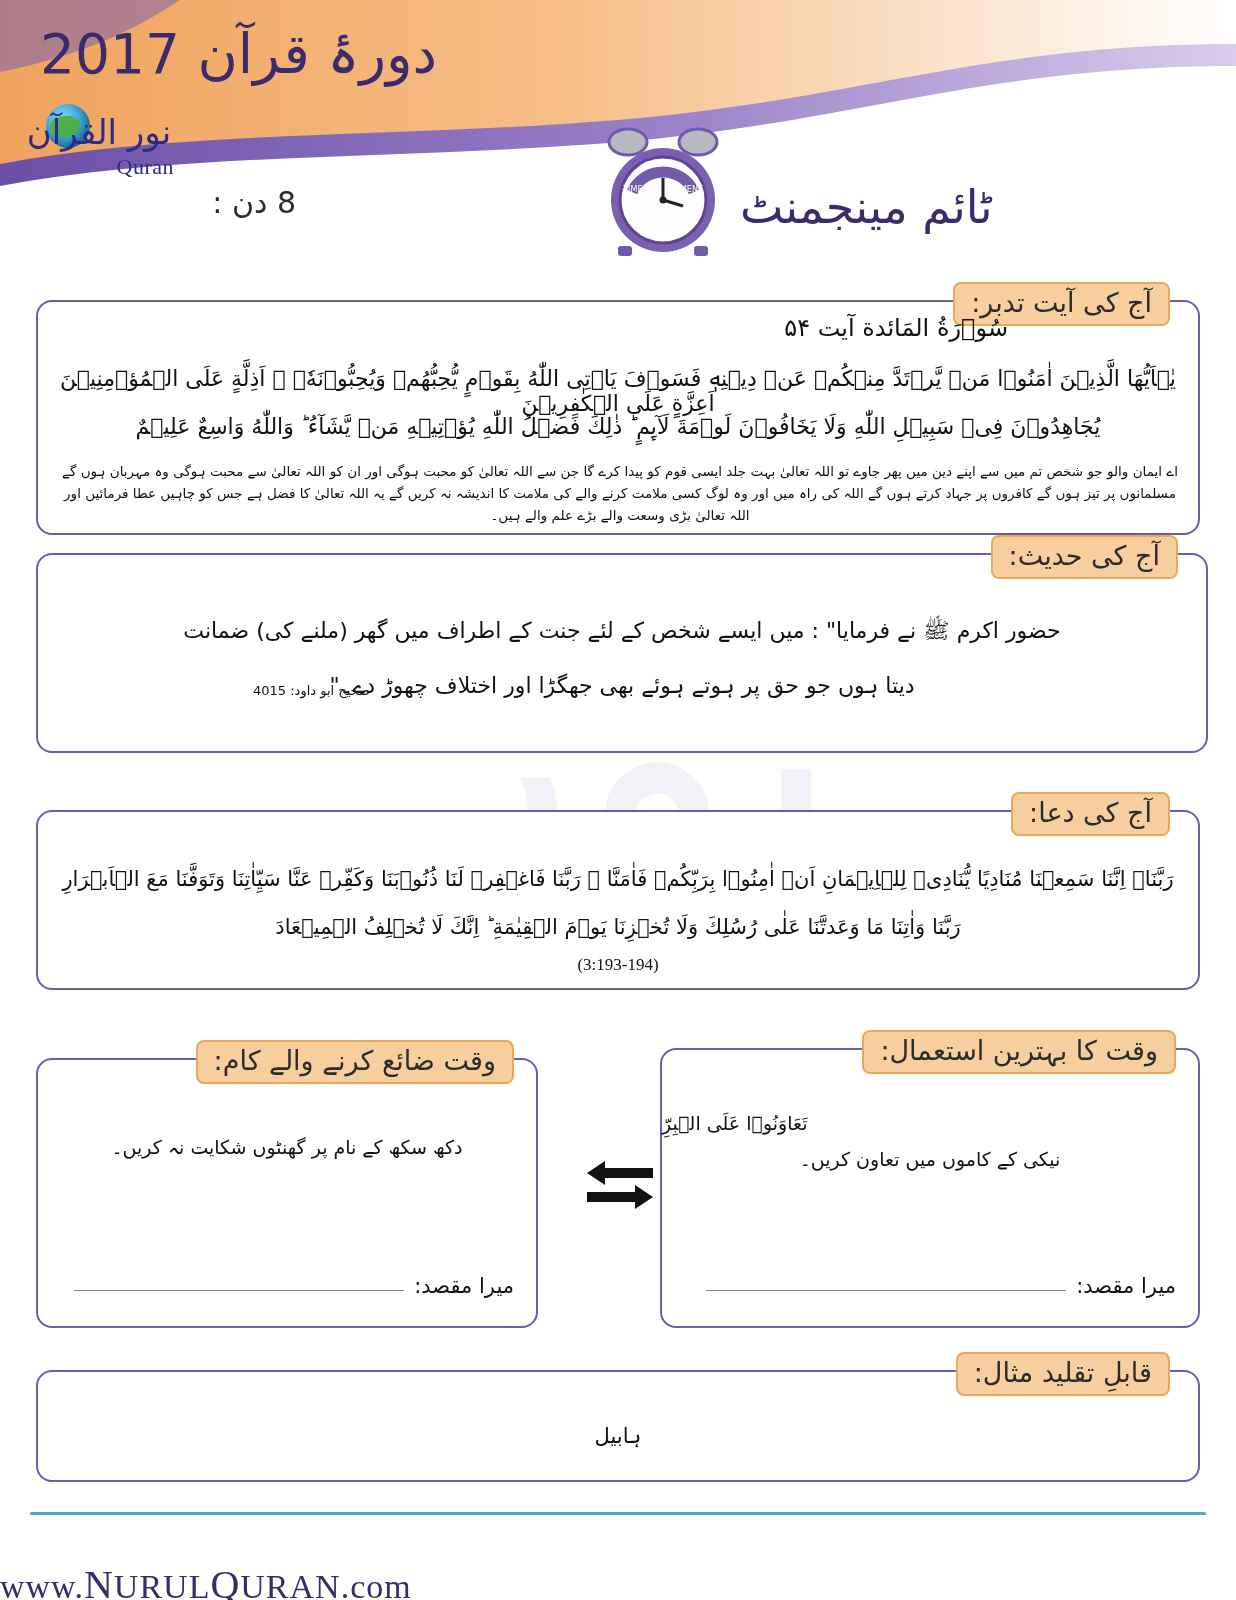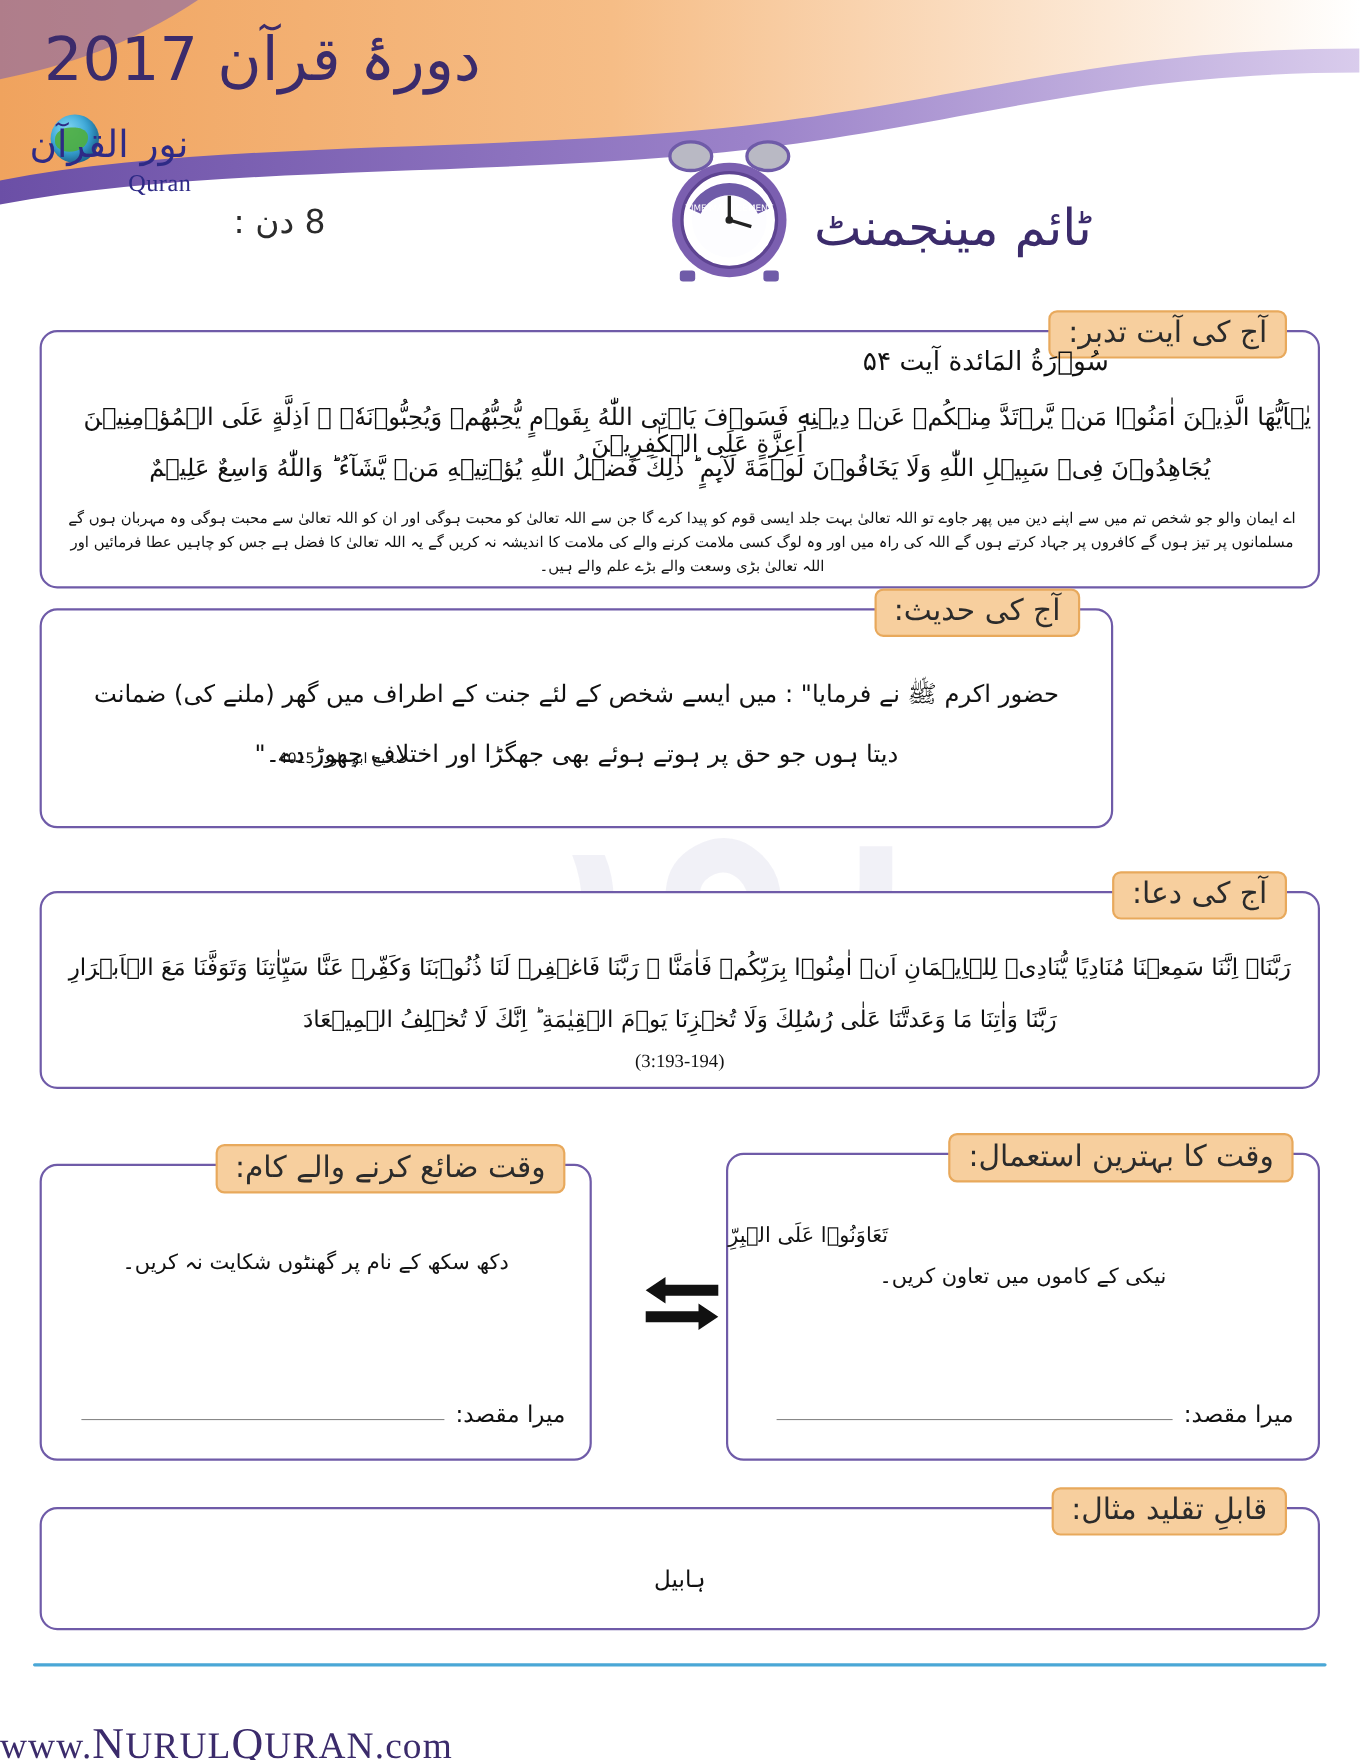--- a/index.html
+++ b/index.html
@@ -163,29 +163,29 @@
   }
 
   
   #card-ayat { top: 300px; left: 36px; width: 1164px; height: 235px; }
   #ayat-ref {
     position: absolute; top: 12px; right: 190px;
     font-size: 24px; direction: rtl;
     font-family: "DejaVu Sans", sans-serif; color: #111;
     white-space: nowrap;
   }
-  #ayat-ar1 { position: absolute; top: 64px; left: 0; width: 100%; font-size: 22px; margin-left: 16px; }
+  #ayat-ar1 { position: absolute; top: 64px; left: 0; width: 100%; font-size: 22px; }
   #ayat-ar2 { position: absolute; top: 112px; left: 0; width: 100%; font-size: 22px; }
   #ayat-ur {
     position: absolute; top: 158px; left: 18px; width: 1128px;
     font-size: 13.5px; line-height: 22px; text-align: center;
   }
 
   
-  #card-hadith { top: 553px; left: 36px; width: 976px; height: 200px; }
+  #card-hadith { top: 553px; left: 36px; width: 1172px; height: 200px; }
   #hadith-l1 {
     position: absolute; top: 62px; left: 0; width: 100%;
     font-size: 22px; text-align: center;
   }
   #hadith-l2 {
     position: absolute; top: 118px; left: 0; width: 100%;
     font-size: 22px; text-align: center;
   }
   #hadith-ref {
     position: absolute; top: 128px; left: 215px;

